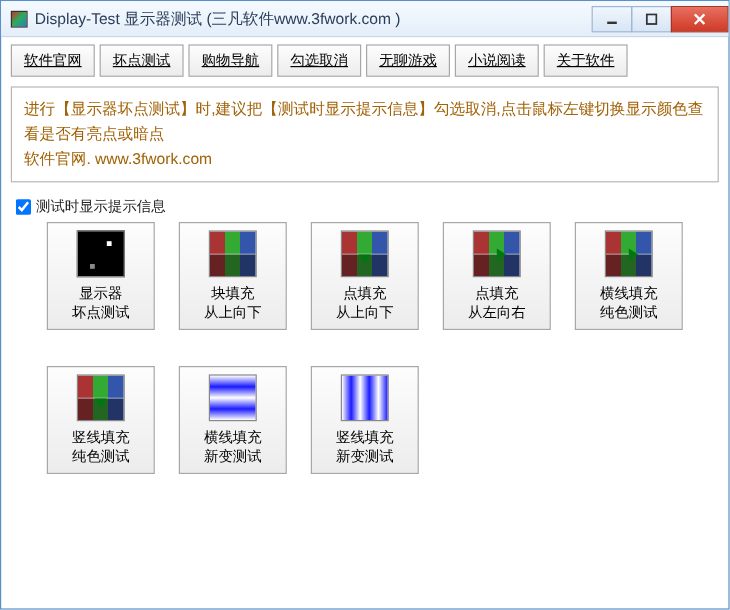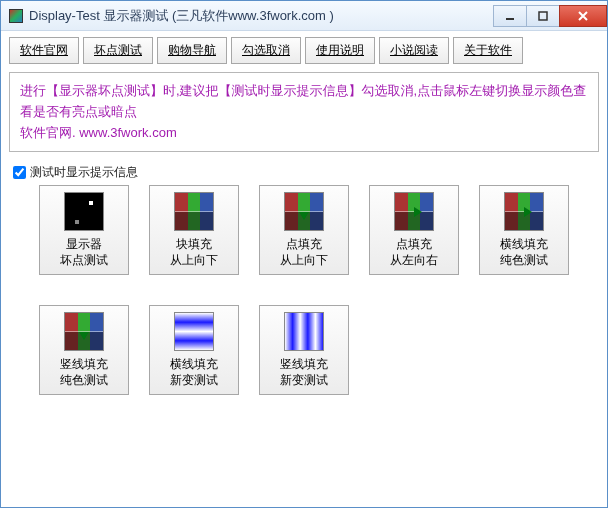--- a/index.html
+++ b/index.html
@@ -8,21 +8,21 @@
 .titlebar { height: 30px; background: linear-gradient(to bottom, #f5faff, #e4eef9); display: flex; align-items: center; padding-left: 8px; border-bottom: 1px solid #c9d8e9; }
 .titlebar-icon { width: 14px; height: 14px; background: linear-gradient(135deg,#c0392b,#27ae60,#2980b9); border: 1px solid #333; margin-right: 6px; }
 .title-text { color: #2b3e5a; font-size: 13px; flex: 1; }
 .win-buttons { display: flex; }
 .win-btn { width: 34px; height: 22px; border: 1px solid #9fb6d2; background: linear-gradient(to bottom,#f0f6fd,#d7e5f5); margin-left: -1px; display: flex; align-items: center; justify-content: center; font-size: 11px; color: #333; }
 .win-btn.close { width: 48px; background: linear-gradient(to bottom,#e86f5f,#cf3a27); color: #fff; border-color: #a83222; border-top-right-radius: 0; }
 .win-btn.close svg { fill: #fff; }
 .content { padding: 6px 8px 8px 8px; }
 .toolbar { display: flex; gap: 4px; margin-bottom: 8px; }
 .tbtn { padding: 4px 10px; border: 1px solid #a7a7a7; background: linear-gradient(to bottom,#fdfdfd,#ececec); font-size: 12px; cursor: pointer; text-decoration: underline; }
-.notice-box { border: 1px solid #b7b7b7; padding: 8px 10px; background: #fff; margin-bottom: 12px; font-size: 13px; line-height: 1.6; color: #a21caf; }
+.notice-box { border: 1px solid #b7b7b7; padding: 8px 10px; background: #fff; margin-bottom: 12px; font-size: 13px; line-height: 1.6; color: #a16207; }
 .checkbox-row { margin: 2px 0 4px 4px; display: flex; align-items: center; gap: 4px; color: #222; }
 .checkbox-row input { width: 13px; height: 13px; }
 .grid { display: grid; grid-template-columns: repeat(5, 1fr); gap: 30px 20px; padding: 0 30px; }
 .test-btn { width: 90px; height: 90px; border: 1px solid #a7a7a7; background: linear-gradient(to bottom,#fdfdfd,#ececec); display: flex; flex-direction: column; align-items: center; justify-content: center; padding: 6px 4px; cursor: pointer; margin: 0 auto; }
 .test-icon { width: 40px; height: 40px; border: 1px solid #888; margin-bottom: 6px; position: relative; overflow: hidden; }
 .test-label { font-size: 12px; text-align: center; line-height: 1.3; white-space: pre-line; }
 .ic1 { background: #000; }
 .ic1::before { content:""; position:absolute; width:4px; height:4px; background:#fff; top:8px; left:24px; }
 .ic1::after { content:""; position:absolute; width:4px; height:4px; background:#888; bottom:6px; left:10px; }
 .swatch { background-image:
@@ -60,21 +60,21 @@
         </div>
     </div>
   </div>
 
   <div class="content">
     <div class="toolbar">
       <button class="tbtn">软件官网</button>
       <button class="tbtn">坏点测试</button>
       <button class="tbtn">购物导航</button>
       <button class="tbtn">勾选取消</button>
-      <button class="tbtn">使用说明</button>
+      <button class="tbtn">无聊游戏</button>
       <button class="tbtn">小说阅读</button>
       <button class="tbtn">关于软件</button>
     </div>
 
     <div class="notice-box">
       <div>进行【显示器坏点测试】时,建议把【测试时显示提示信息】勾选取消,点击鼠标左键切换显示颜色查看是否有亮点或暗点</div>
       <div>软件官网. www.3fwork.com</div>
     </div>
 
     <label class="checkbox-row">

